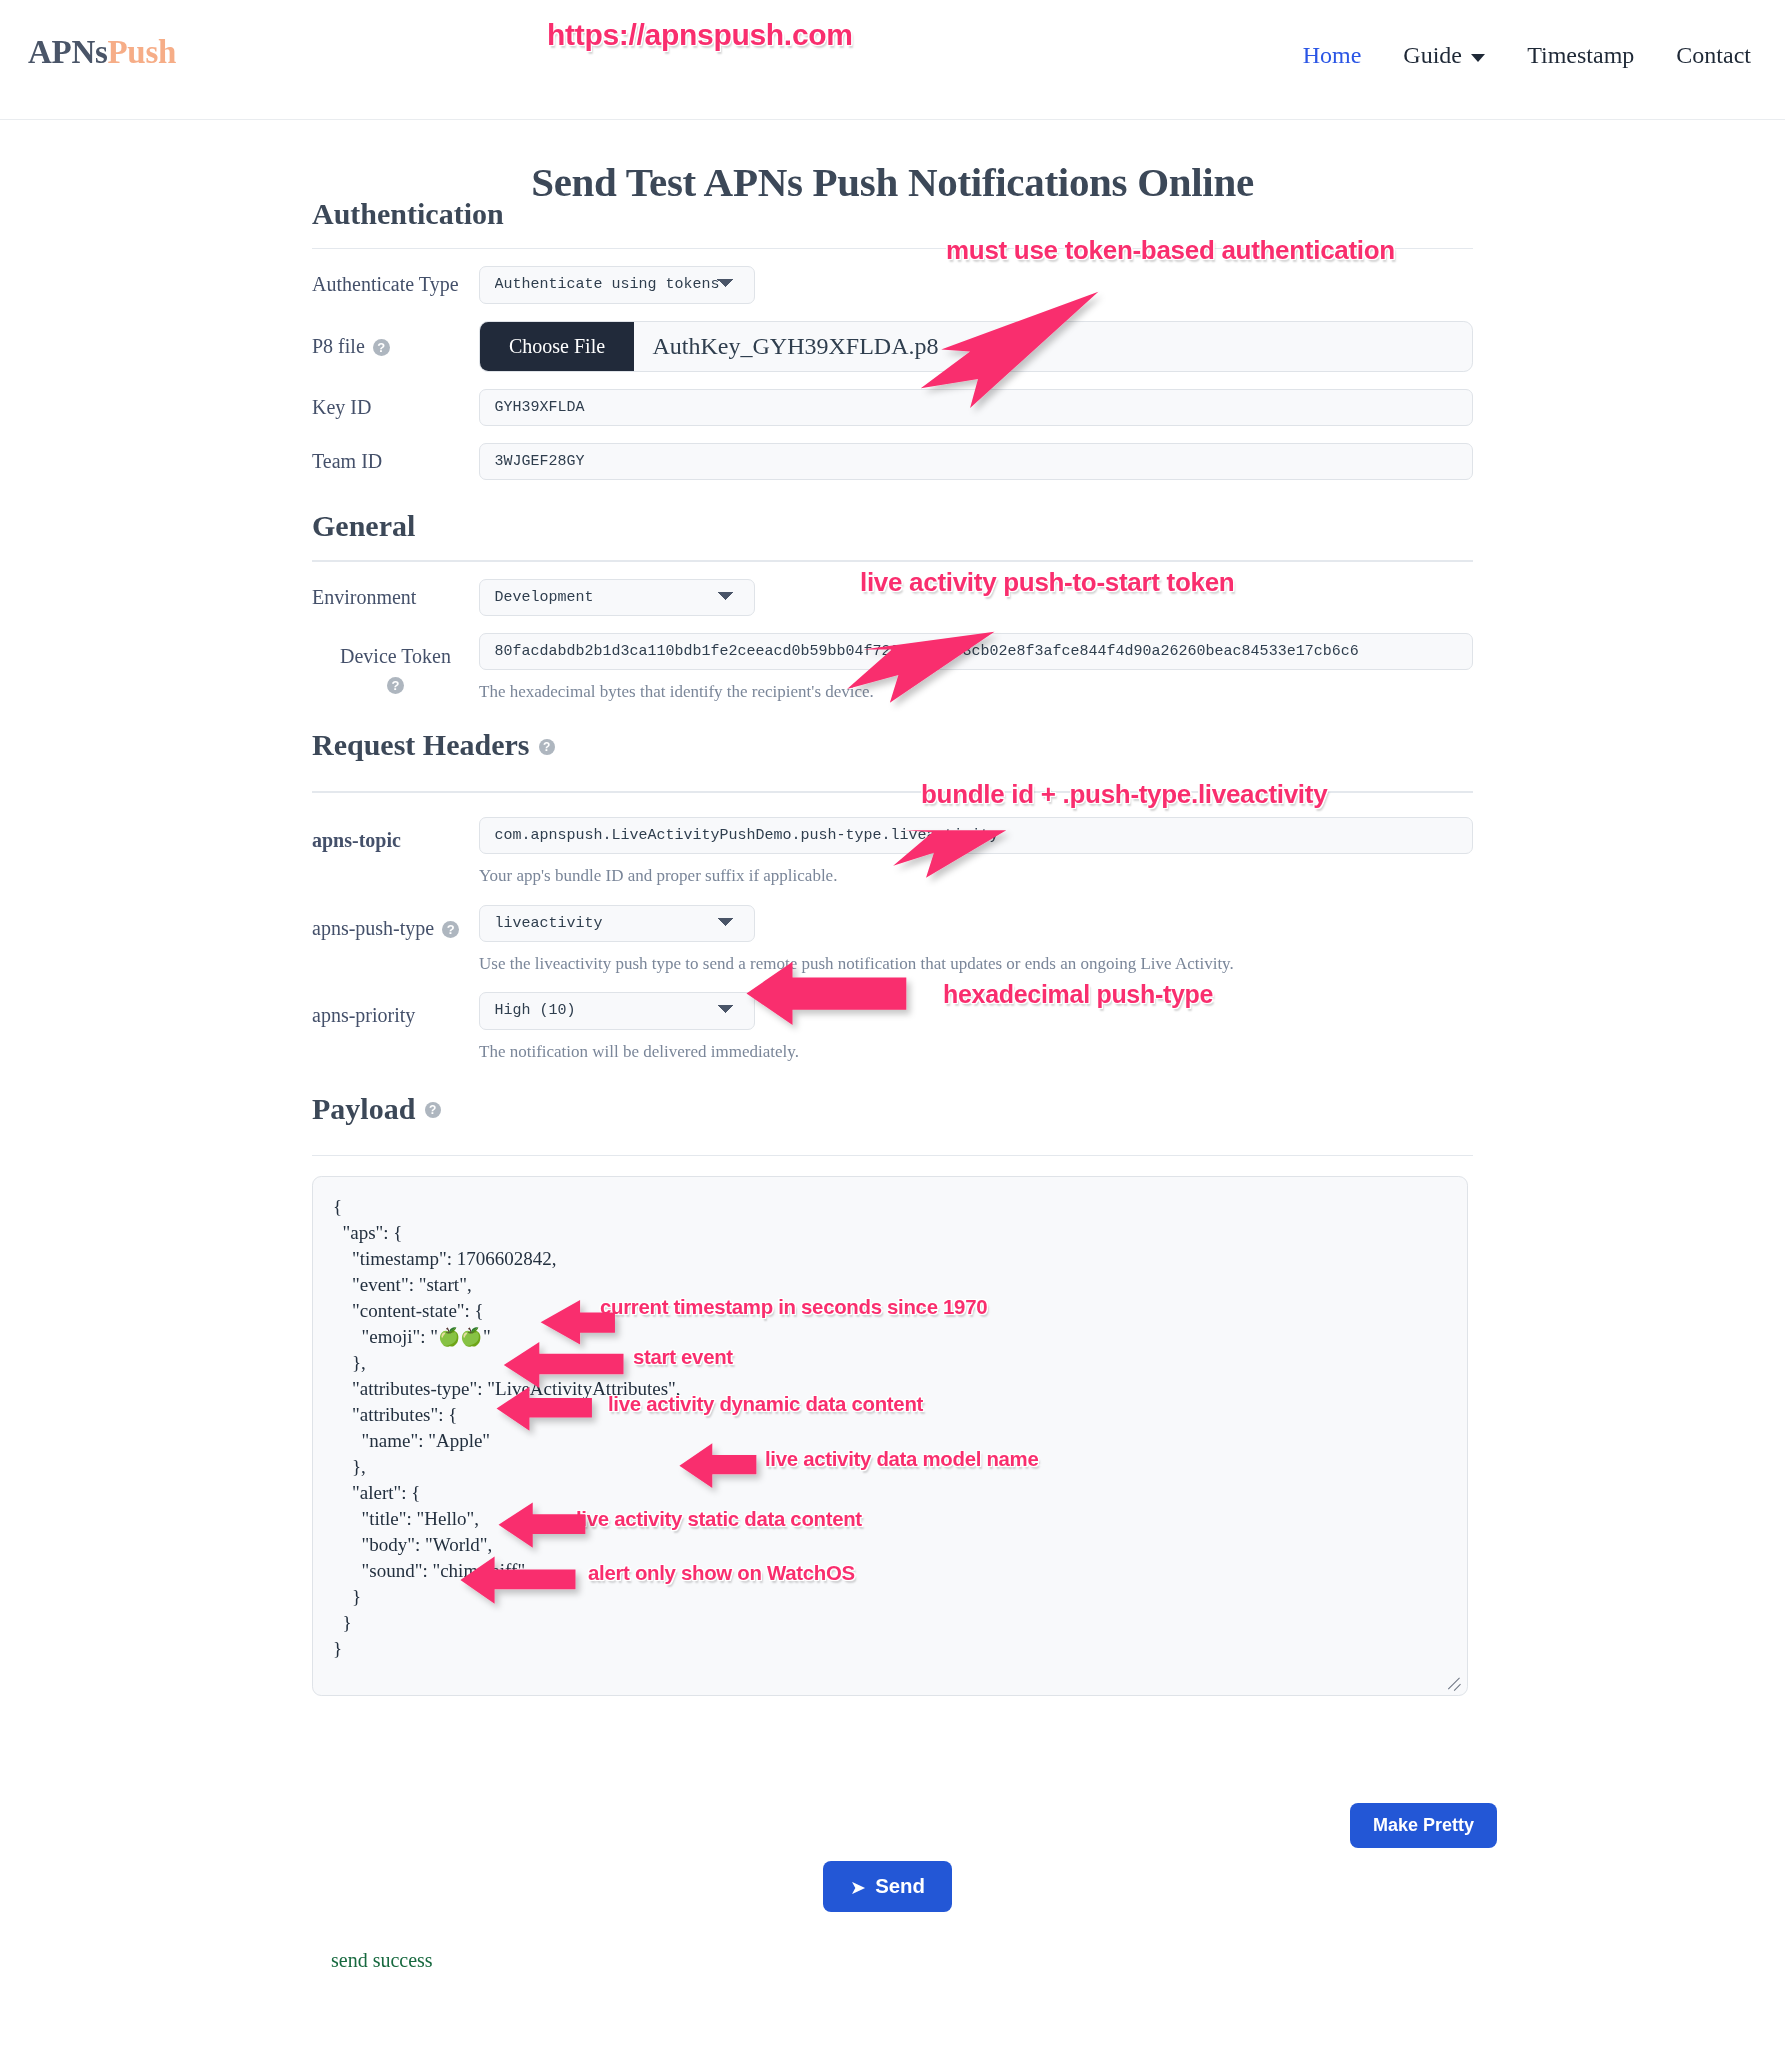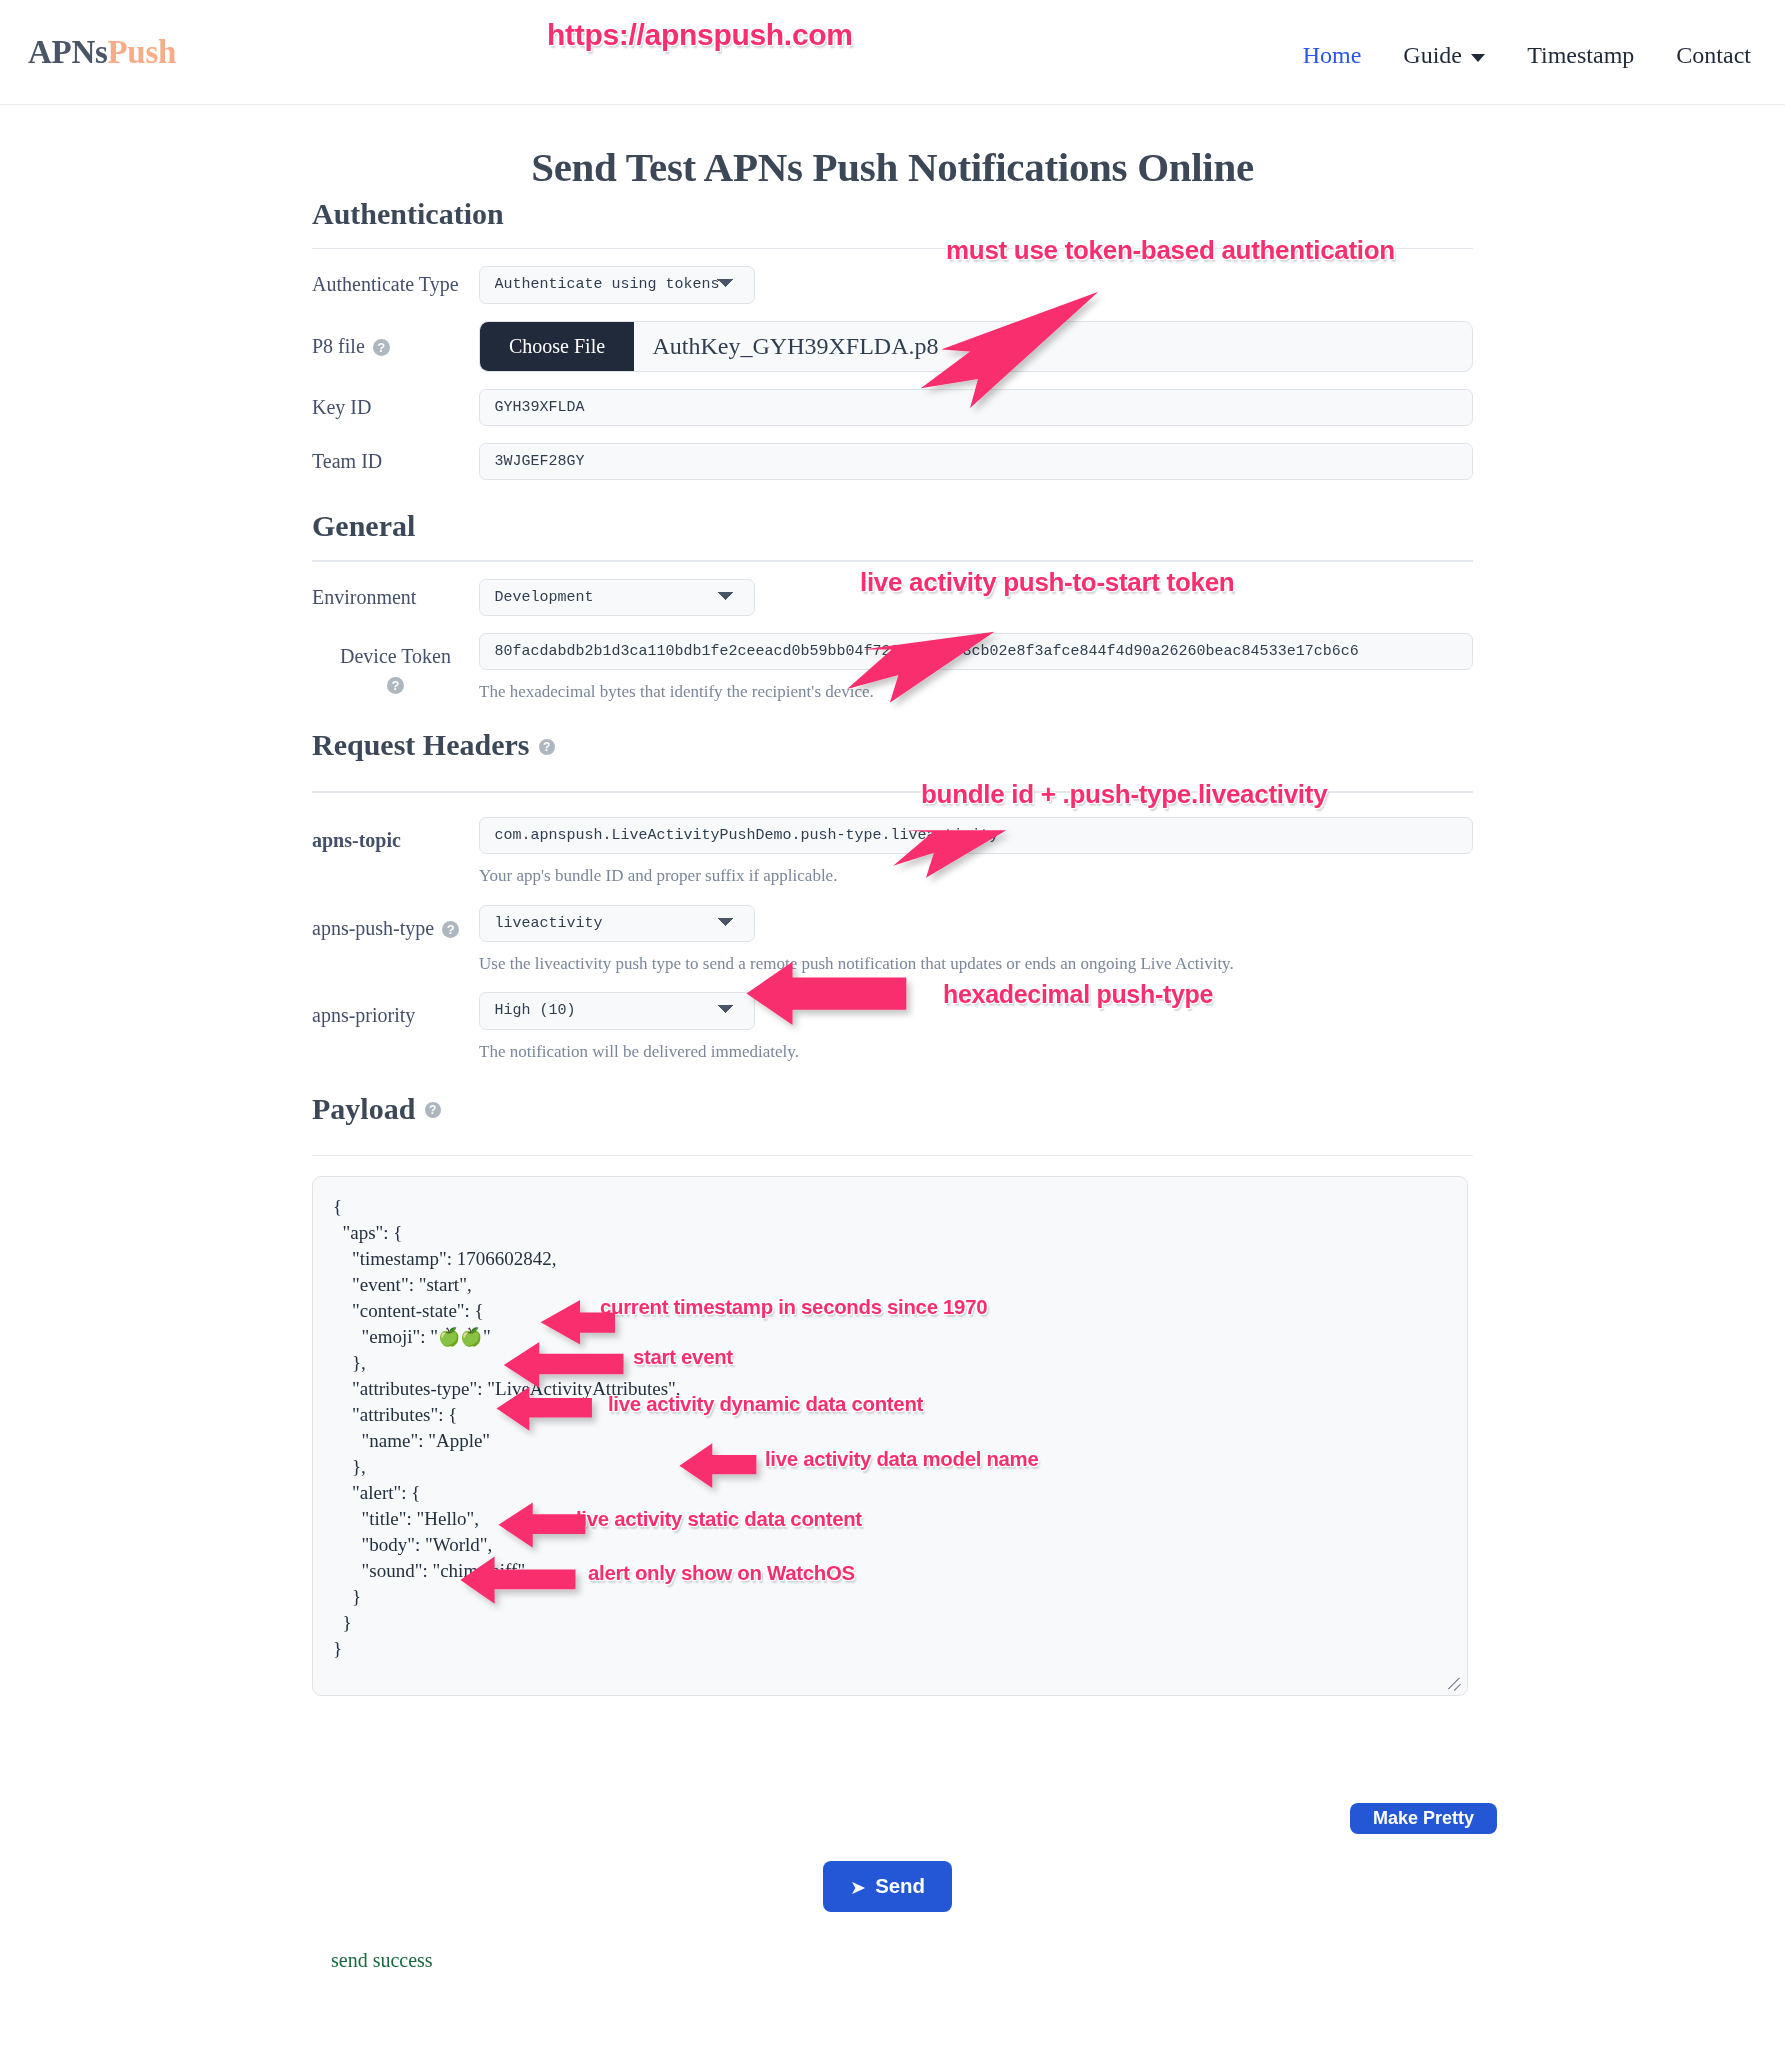--- a/index.html
+++ b/index.html
@@ -10,21 +10,21 @@
     background: #ffffff;
     font-family: "Liberation Serif", "DejaVu Serif", serif;
     color: #2f3e4e;
     position: relative;
     overflow: hidden;
   }
 
   
   .navbar {
     position: relative;
-    height: 105px;
+    height: 120px;
     border-bottom: 1.3px solid #e9ecef;
     background: #fff;
   }
   .brand {
     position: absolute;
     left: 28px; top: 34px;
     font-size: 33px;
     font-weight: bold;
     letter-spacing: -0.3px;
   }
@@ -226,21 +226,21 @@
     color: #fff;
     border: none;
     border-radius: 8px;
     cursor: pointer;
   }
   .btn-pretty {
     position: absolute;
     left: 1350px;
     top: 1803px;
     width: 147px;
-    height: 31px;
+    height: 45px;
     font-size: 18px;
     font-weight: bold;
   }
   .btn-send {
     position: absolute;
     left: 823px;
     top: 1861px;
     width: 129px;
     height: 51px;
     font-size: 20.4px;

